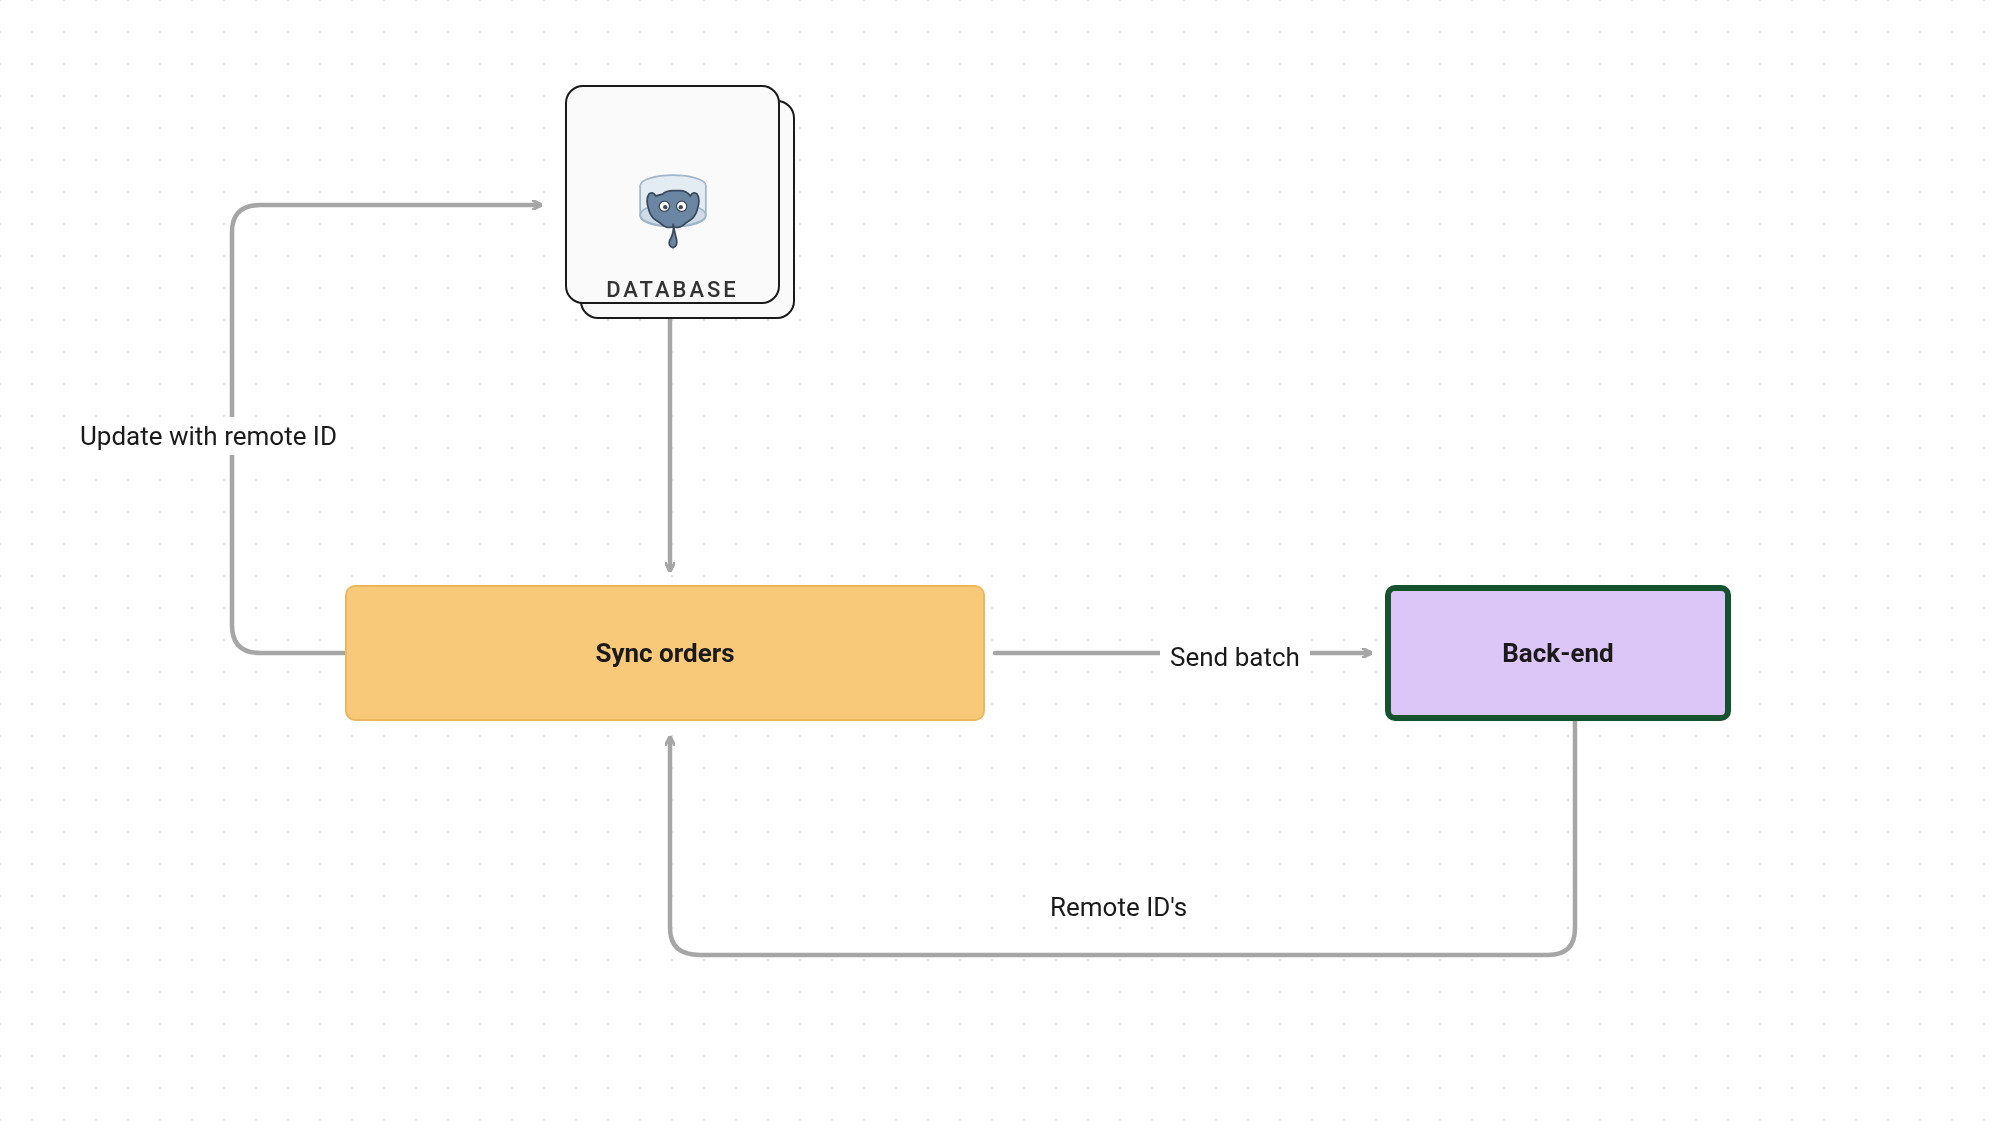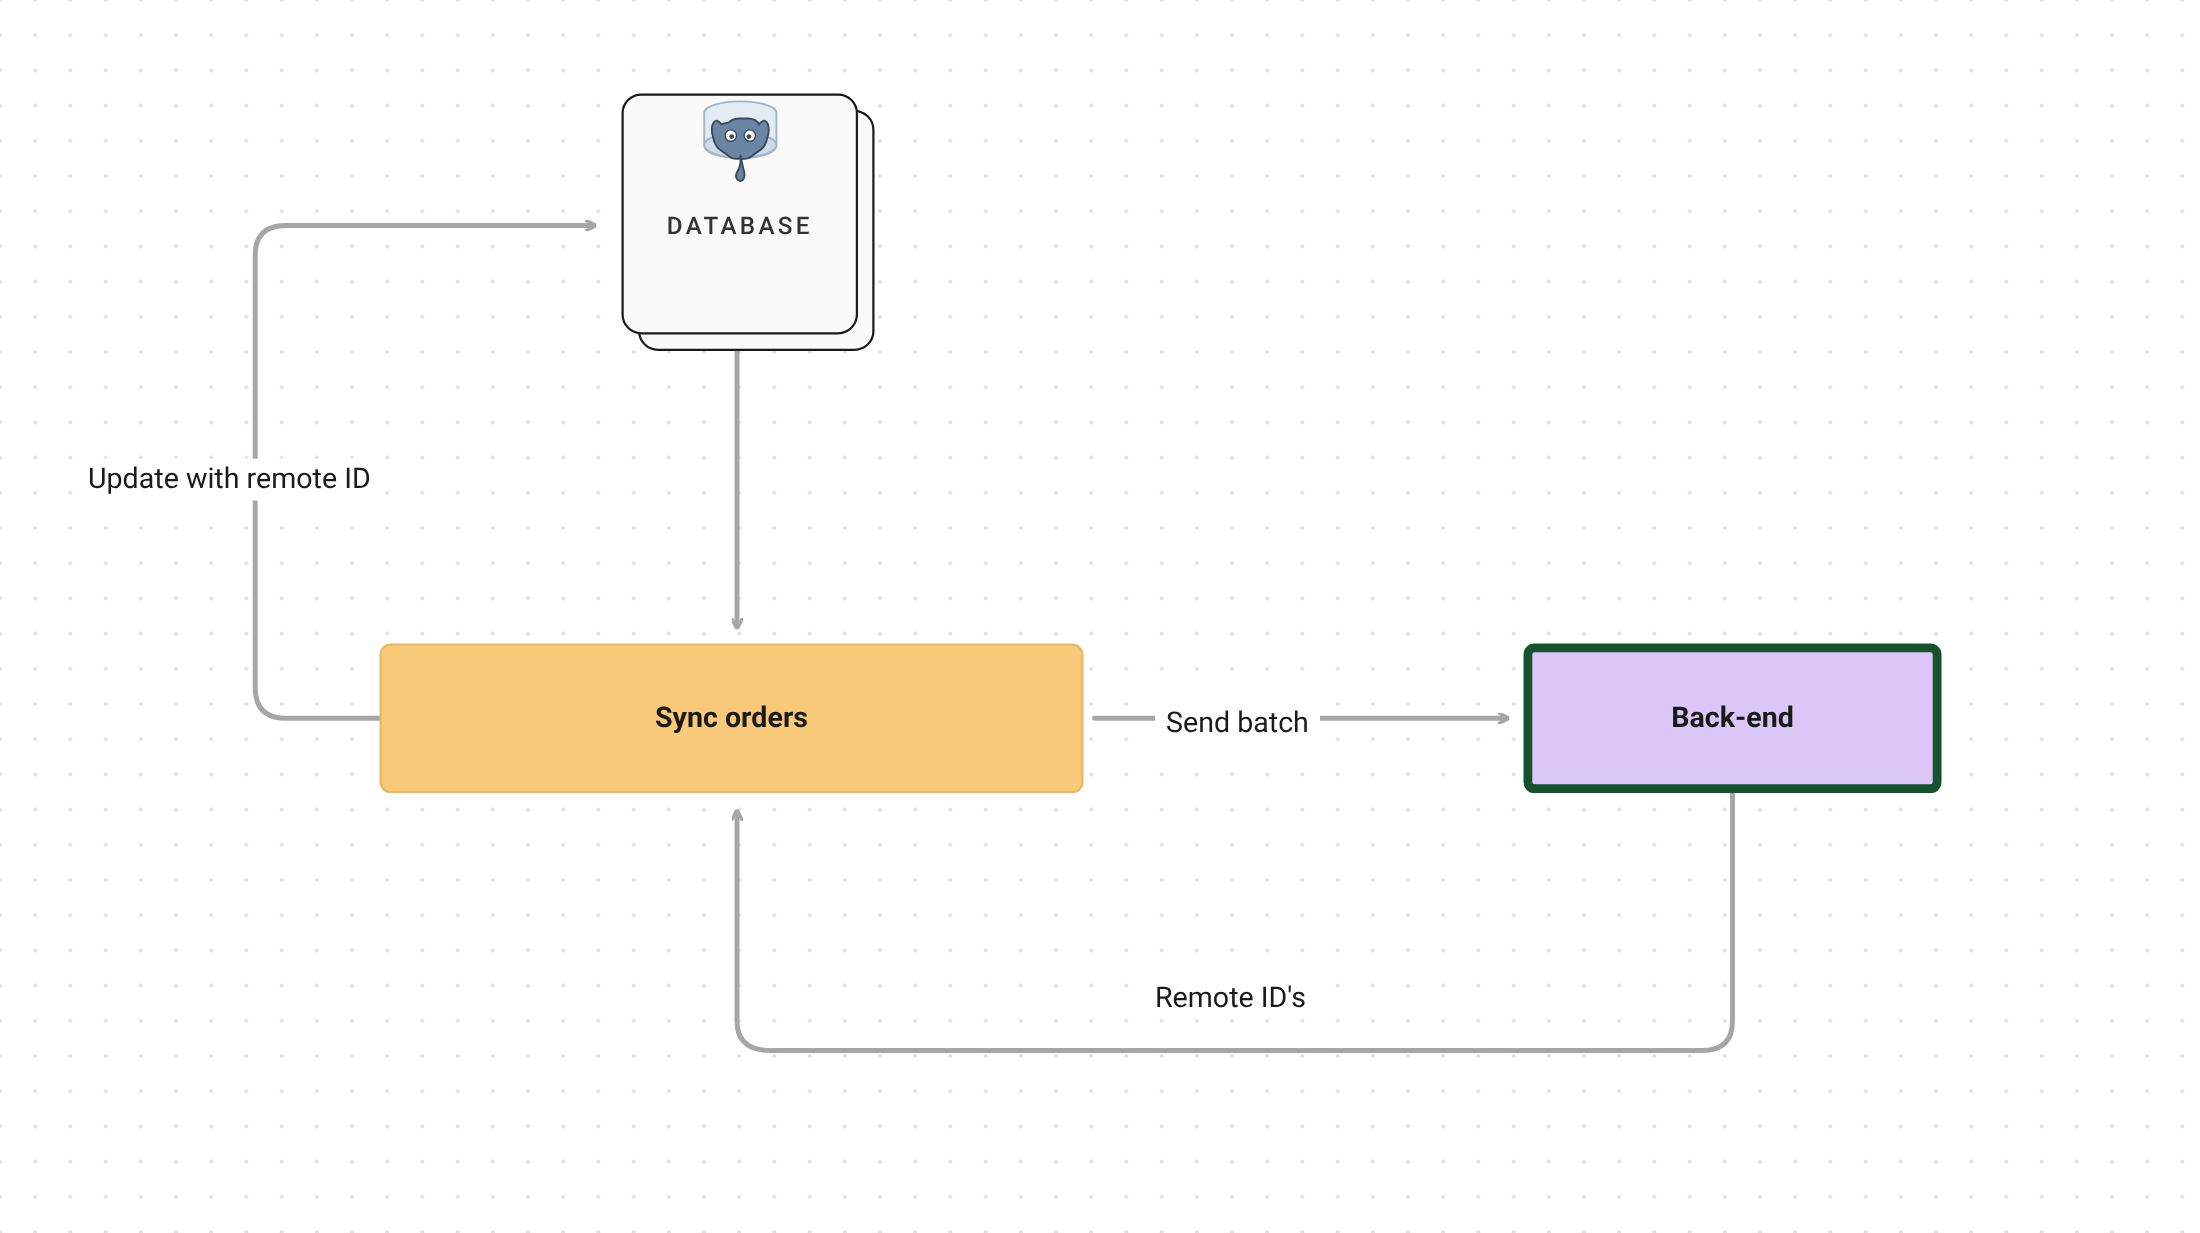--- a/index.html
+++ b/index.html
@@ -54,44 +54,44 @@
     .db-card.back {
       left: 15px;
       top: 15px;
     }
     .db-card.front {
       left: 0;
       top: 0;
       display: flex;
       flex-direction: column;
       align-items: center;
-      justify-content: flex-start;
+      justify-content: flex-end;
       gap: 12px;
     }
     .db-label {
       font-size: 22px;
       letter-spacing: 3px;
       font-weight: 500;
       color: #333;
     }
     .sync-worker {
       left: 345px;
       top: 585px;
       width: 640px;
       height: 136px;
       background: #f9c97a;
       border: 2px solid #eab95f;
     }
     .backend {
       left: 1385px;
       top: 585px;
-      width: 380px;
+      width: 346px;
       height: 136px;
       background: #dcc5f7;
-      border: 8px solid #14532d;
+      border: 6px solid #14532d;
     }
     .edge-label {
       position: absolute;
       font-size: 26px;
       font-weight: 400;
       color: #1a1a1a;
       background: #ffffff;
       padding: 4px 10px;
       white-space: nowrap;
     }
@@ -160,16 +160,16 @@
 
   <div class="node sync-worker">
     <span>Sync orders</span>
   </div>
 
   <div class="node backend">
     <span>Back-end</span>
   </div>
 
   <div class="edge-label" style="left:70px; top:417px;">Update with remote ID</div>
-  <div class="edge-label" style="left:1050px; top:638px;text-align:center;">Send batch</div>
+  <div class="edge-label" style="left:1160px; top:638px;text-align:center;">Send batch</div>
   <div class="edge-label" style="left:1040px; top:888px;">Remote ID's</div>
 
 </div>
 
 </body></html>

